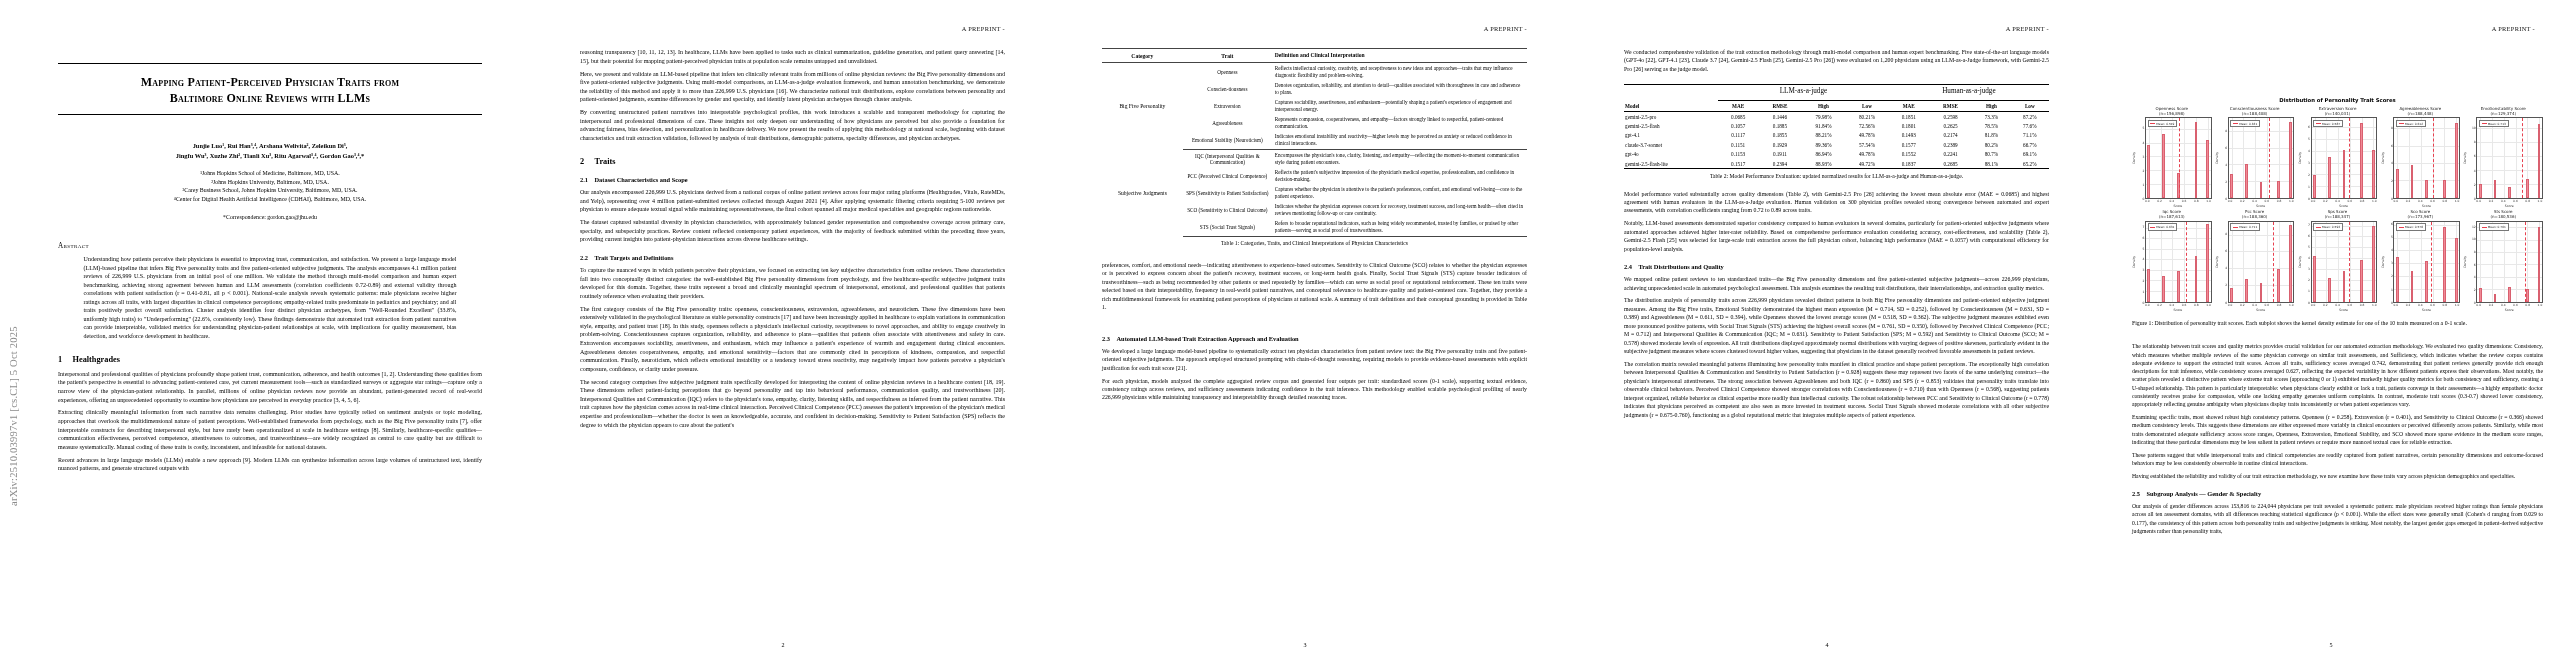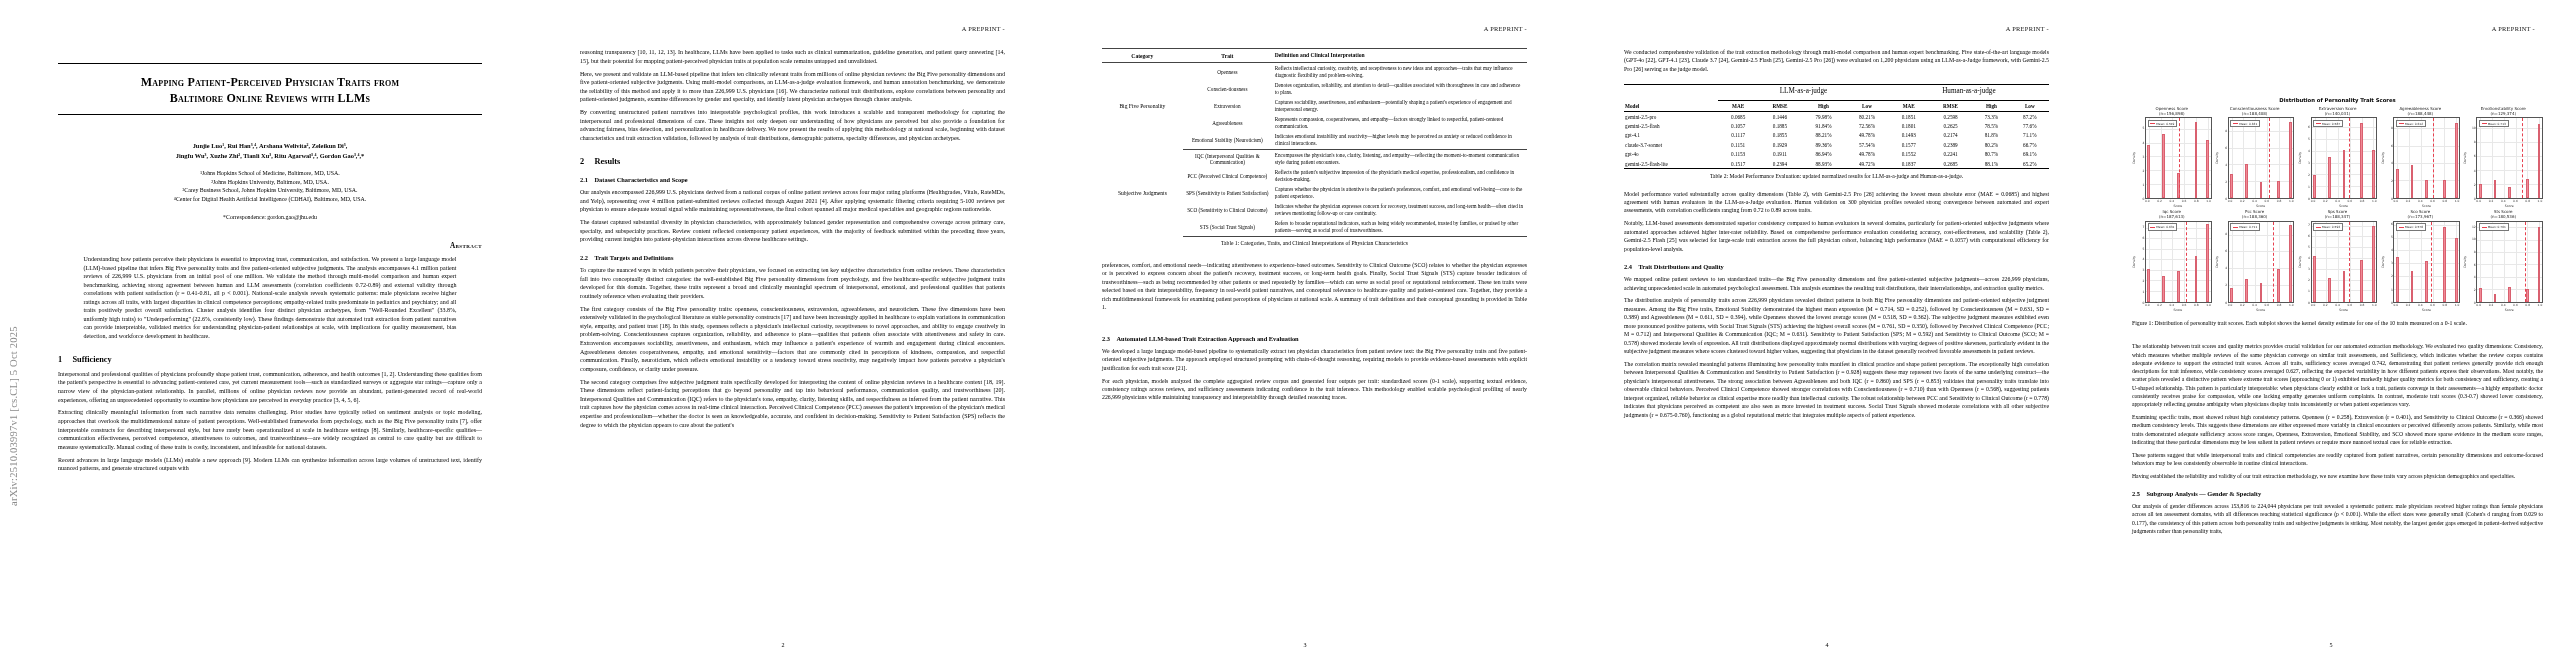--- a/index.html
+++ b/index.html
@@ -96,23 +96,23 @@
     line-height: 1.45;
     margin-top: 9px;
   }
   .corr {
     text-align: center;
     font-size: 5.9px;
     margin-top: 10.6px;
   }
 
   .abstract-head {
-    text-align: right;
+    text-align: left;
     font-variant: small-caps;
-    font-weight: bold;
+    font-weight: normal;
     font-size: 7.2px;
     letter-spacing: 0.4px;
     margin: 22px 0 5px 0;
   }
   .abstract-body {
     font-size: 6px;
     line-height: 1.42;
     text-align: justify;
     margin: 0 25.6px;
     hyphens: auto;
@@ -331,37 +331,37 @@
         <div>³Carey Business School, Johns Hopkins University, Baltimore, MD, USA.</div>
         <div>⁴Center for Digital Health Artificial Intelligence (CDHAI), Baltimore, MD, USA.</div>
       </div>
 
       <div class="corr">*Correspondence: gordon.gao@jhu.edu</div>
 
       <div class="abstract-head">Abstract</div>
       <div class="abstract-body">Understanding how patients perceive their physicians is essential to improving trust, communication, and satisfaction. We present a large language model (LLM)-based pipeline that infers Big Five personality traits and five patient-oriented subjective judgments. The analysis encompasses 4.1 million patient reviews of 226,999 U.S. physicians from an initial pool of one million. We validate the method through multi-model comparison and human expert benchmarking, achieving strong agreement between human and LLM assessments (correlation coefficients 0.72-0.89) and external validity through correlations with patient satisfaction (r = 0.41-0.81, all p &lt; 0.001). National-scale analysis reveals systematic patterns: male physicians receive higher ratings across all traits, with largest disparities in clinical competence perceptions; empathy-related traits predominate in pediatrics and psychiatry; and all traits positively predict overall satisfaction. Cluster analysis identifies four distinct physician archetypes, from "Well-Rounded Excellent" (33.8%, uniformly high traits) to "Underperforming" (22.6%, consistently low). These findings demonstrate that automated trait extraction from patient narratives can provide interpretable, validated metrics for understanding physician-patient relationships at scale, with implications for quality measurement, bias detection, and workforce development in healthcare.</div>
 
       <h2 class="sec">
-        <span class="num">1</span><span>Sufficiency</span>
+        <span class="num">1</span><span>Healthgrades</span>
       </h2>
       <p class="para">Interpersonal and professional qualities of physicians profoundly shape patient trust, communication, adherence, and health outcomes [1, 2]. Understanding these qualities from the patient's perspective is essential to advancing patient-centered care, yet current measurement tools—such as standardized surveys or aggregate star ratings—capture only a narrow view of the physician-patient relationship. In parallel, millions of online physician reviews now provide an abundant, patient-generated record of real-world experiences, offering an unprecedented opportunity to examine how physicians are perceived in everyday practice  [3, 4, 5, 6].</p>
       <p class="para">Extracting clinically meaningful information from such narrative data remains challenging. Prior studies have typically relied on sentiment analysis or topic modeling, approaches that overlook the multidimensional nature of patient perceptions. Well-established frameworks from psychology, such as the Big Five personality traits [7], offer interpretable constructs for describing interpersonal style, but have rarely been operationalized at scale in healthcare settings [8]. Similarly, healthcare-specific qualities—communication effectiveness, perceived competence, attentiveness to outcomes, and trustworthiness—are widely recognized as central to care quality but are difficult to measure systematically. Manual coding of these traits is costly, inconsistent, and infeasible for national datasets.</p>
       <p class="para">Recent advances in large language models (LLMs) enable a new approach [9]. Modern LLMs can synthesize information across large volumes of unstructured text, identify nuanced patterns, and generate structured outputs with</p>
     </div>
   </div>
 
   <div class="page p2">
     <div class="page-header">A PREPRINT -</div>
     <div class="body-col">
       <p class="para">reasoning transparency [10, 11, 12, 13]. In healthcare, LLMs have been applied to tasks such as clinical summarization, guideline generation, and patient query answering [14, 15], but their potential for mapping patient-perceived physician traits at population scale remains untapped and unvalidated.</p>
       <p class="para">Here, we present and validate an LLM-based pipeline that infers ten clinically relevant traits from millions of online physician reviews: the Big Five personality dimensions and five patient-oriented subjective judgments. Using multi-model comparisons, an LLM-as-a-judge evaluation framework, and human annotation benchmarking, we demonstrate the reliability of this method and apply it to more than 226,999 U.S. physicians [16]. We characterize national trait distributions, explore correlations between personality and patient-oriented judgments, examine differences by gender and specialty, and identify latent physician archetypes through cluster analysis.</p>
       <p class="para">By converting unstructured patient narratives into interpretable psychological profiles, this work introduces a scalable and transparent methodology for capturing the interpersonal and professional dimensions of care. These insights not only deepen our understanding of how physicians are perceived but also provide a foundation for advancing fairness, bias detection, and personalization in healthcare delivery. We now present the results of applying this methodology at national scale, beginning with dataset characteristics and trait extraction validation, followed by analysis of trait distributions, demographic patterns, specialty differences, and physician archetypes.</p>
 
       <h2 class="sec">
-        <span class="num">2</span><span>Results</span>
+        <span class="num">2</span><span>Traits</span>
       </h2>
 
       <h3 class="sub">
         <span class="num">2.1</span><span>Dataset Characteristics and Scope</span>
       </h3>
       <p class="para">Our analysis encompassed 226,999 U.S. physicians derived from a national corpus of online patient reviews across four major rating platforms (Healthgrades, Vitals, RateMDs, and Yelp), representing over 4 million patient-submitted reviews collected through August 2021 [4]. After applying systematic filtering criteria requiring 5-100 reviews per physician to ensure adequate textual signal while maintaining representativeness, the final cohort spanned all major medical specialties and geographic regions nationwide.</p>
       <p class="para">The dataset captured substantial diversity in physician characteristics, with approximately balanced gender representation and comprehensive coverage across primary care, specialty, and subspecialty practices. Review content reflected contemporary patient experiences, with the majority of feedback submitted within the preceding three years, providing current insights into patient-physician interactions across diverse healthcare settings.</p>
 
       <h3 class="sub">
         <span class="num">2.2</span><span>Trait Targets and Definitions</span>

